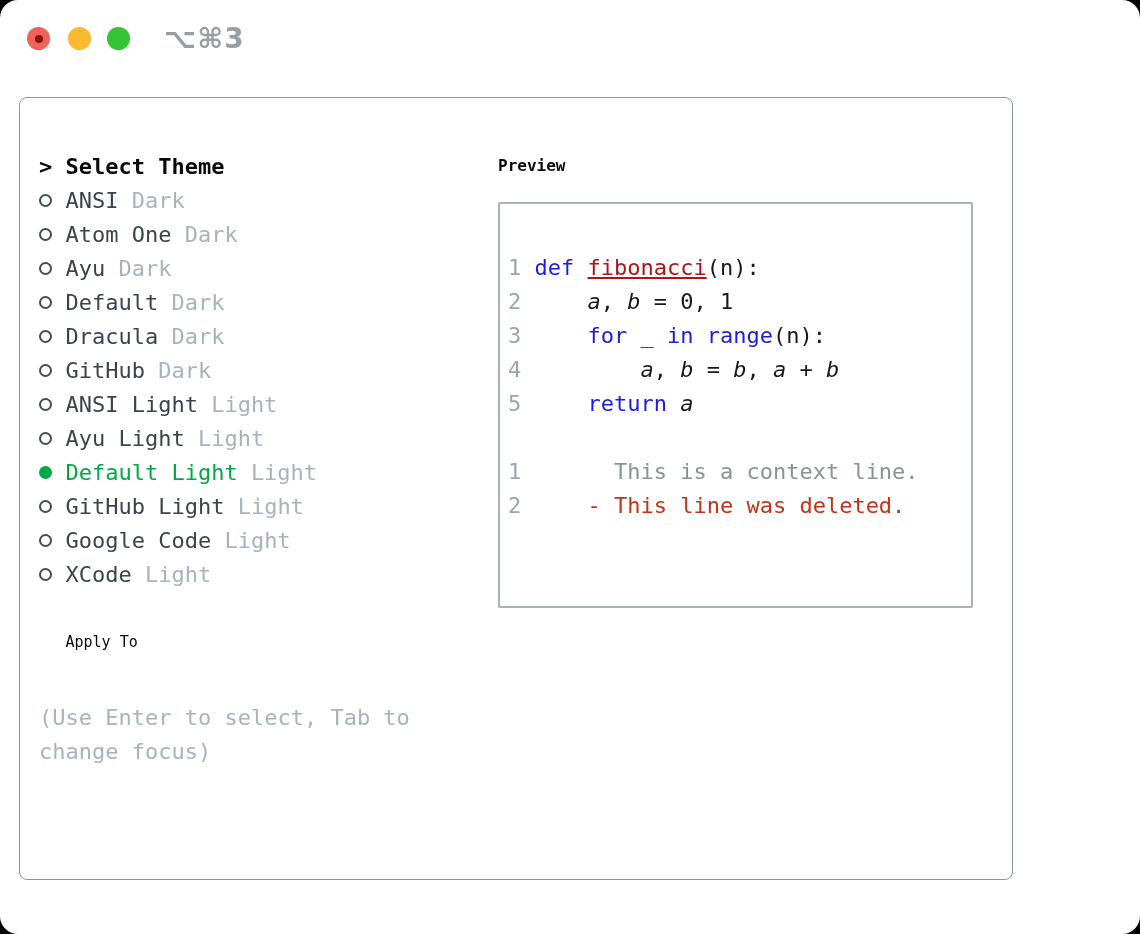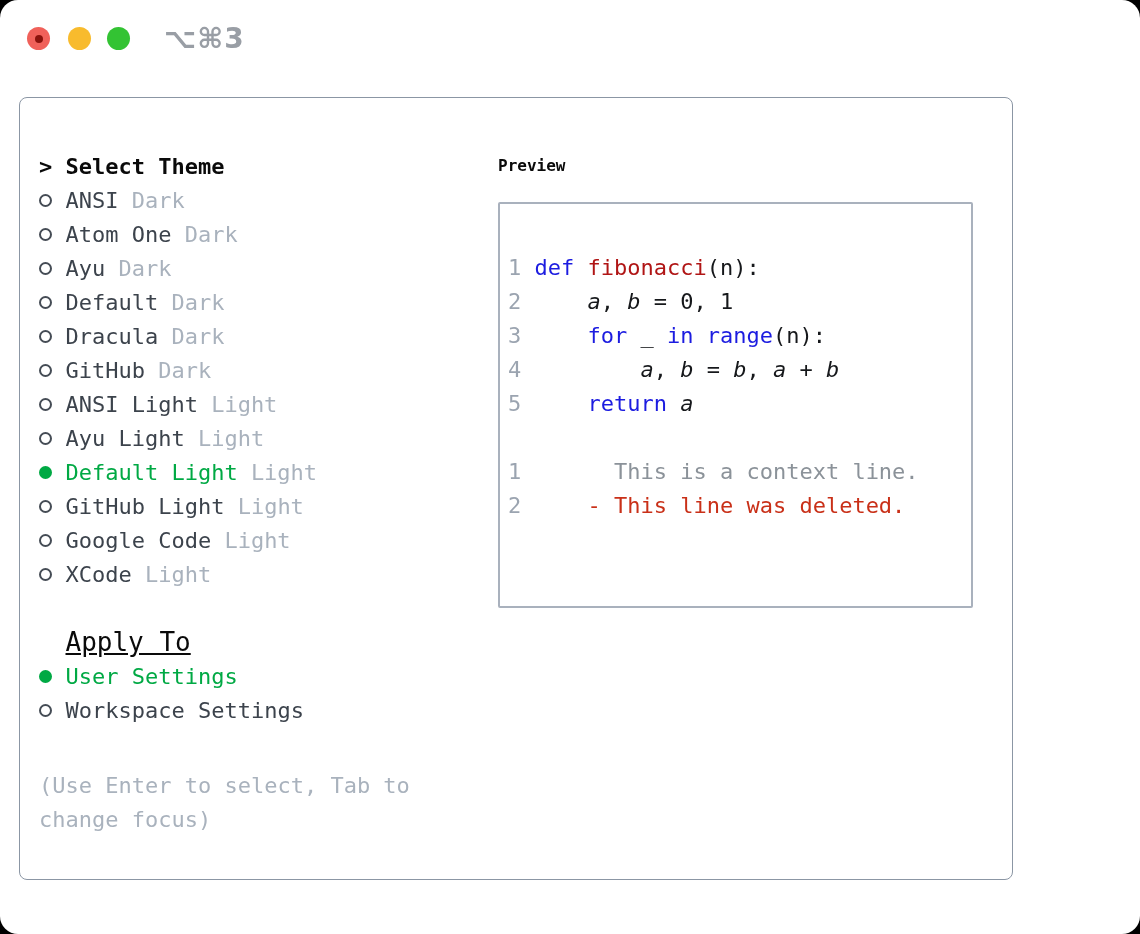--- a/index.html
+++ b/index.html
@@ -55,41 +55,41 @@
   .row .cell-marker{
     width:26.5px;flex:0 0 26.5px;display:flex;align-items:center;
   }
   .prompt{font-size:22px;font-weight:bold;color:var(--c-heading);}
   .radio{
     width:13px;height:13px;border-radius:50%;
     border:2px solid #454c55;background:transparent;
   }
   .radio.selected{background:var(--c-green);border-color:var(--c-green);}
   .h-label{font-size:22px;font-weight:bold;color:var(--c-heading);}
-  .h-label2{font-size:26px;color:var(--c-heading);text-decoration:underline;}
+  .h-label2{font-size:15px;color:var(--c-heading);}
   .name{font-size:22px;color:var(--c-item);}
   .name.selected{color:var(--c-green);}
   .tag{font-size:22px;color:var(--c-tag);margin-left:13.2px;}
   .spacer{height:34px;}
   .help{
     margin-top:8px;font-size:22px;line-height:34px;color:var(--c-help);
     white-space:pre-line;
   }
   
   .preview-col{position:absolute;left:478px;top:51px;width:500px;}
   .preview-title{font-size:16px;line-height:34px;font-weight:bold;color:var(--c-heading);}
   .preview-box{
     margin-top:19px;width:475px;height:406px;
     border:2px solid var(--c-box-border);border-radius:2px;
     padding:47px 8px 0 8px;background:#fff;overflow:hidden;
   }
   .code-line{height:34px;line-height:34px;font-size:22px;white-space:pre;}
   .ln{color:var(--c-ln);}
   .kw{color:var(--c-kw);text-align:center;}
-  .fn{color:var(--c-fn);}
+  .fn{color:var(--c-fn);text-decoration:underline;}
   .var{color:var(--c-plain);font-style:italic;}
   .plain{color:var(--c-plain);}
   .ctx{color:var(--c-ctx);}
   .del{color:var(--c-del);}
   .add{color:var(--c-add);}
 </style>
 </head>
 <body>
 
 <div class="window">
@@ -196,34 +196,20 @@
             <span class="tag">Light</span>
           </div>
         </div>
 
       <div class="spacer"></div>
 
       <div class="row">
         <span class="cell-marker"></span>
         <span class="h-label2">Apply To</span>
       </div>
-      <div id="apply-options">
-          <div class="row">
-            <span class="cell-marker">
-              <span class="radio selected"></span>
-            </span>
-            <span class="name selected">User Settings</span>
-          </div>
-          <div class="row">
-            <span class="cell-marker">
-              <span class="radio"></span>
-            </span>
-            <span class="name">Workspace Settings</span>
-          </div>
-        </div>
 
       <div class="spacer"></div>
 
       <div class="help">(Use Enter to select, Tab to
 change focus)</div>
     </div>
 
     <div class="preview-col">
       <div class="preview-title">Preview</div>
       <div class="preview-box">

